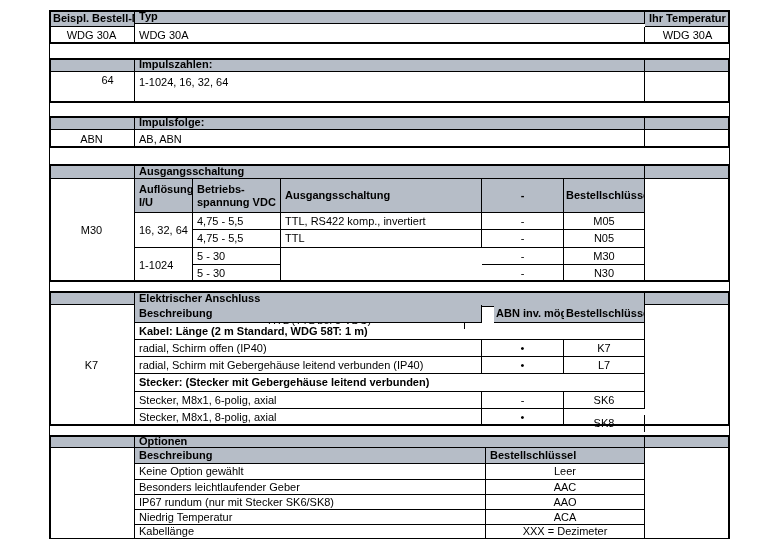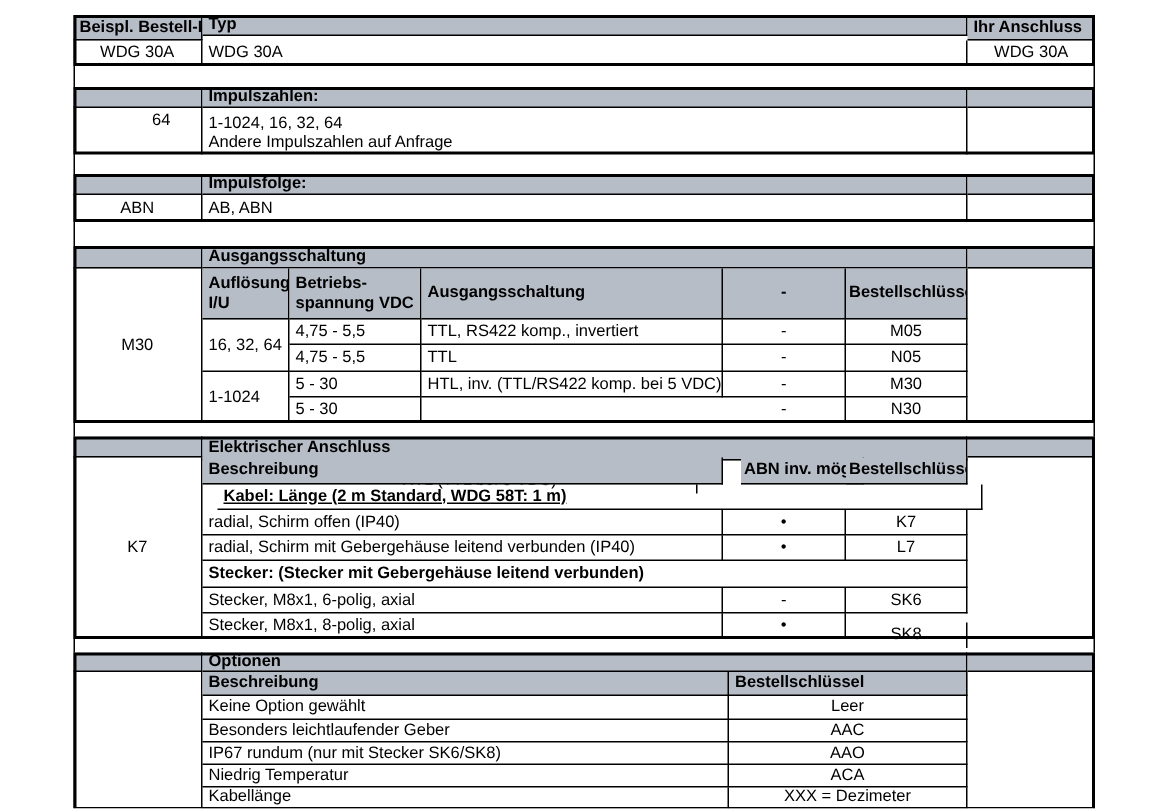--- a/index.html
+++ b/index.html
@@ -25,21 +25,21 @@
 
   <div class="rail" style="left:49px;top:10px;width:681px;height:529px;"></div>
 
   <div class="cell gray bold br bb" style="left:49px;top:10px;width:86px;height:17px;">
       <span>Beispl. Bestell-Nr.</span>
     </div>
   <div class="cell gray bold br bb" style="left:135px;top:10px;width:510px;height:14px;">
       <span>Typ</span>
     </div>
   <div class="cell gray bold bb" style="left:645px;top:10px;width:85px;height:17px;">
-      <span>Ihr Anschluss</span>
+      <span>Ihr Temperatur</span>
     </div>
   <div class="cell br hc" style="left:49px;top:27px;width:86px;height:17px;">
       <span>WDG 30A</span>
     </div>
   <div class="cell br" style="left:135px;top:27px;width:510px;height:17px;">
       <span>WDG 30A</span>
     </div>
   <div class="cell hc" style="left:645px;top:27px;width:85px;height:17px;">
       <span>WDG 30A</span>
     </div>
@@ -49,21 +49,20 @@
   <div class="cell gray bold br bb" style="left:135px;top:58px;width:510px;height:14px;">
       <span>Impulszahlen:</span>
     </div>
   <div class="cell gray bb" style="left:645px;top:58px;width:85px;height:14px;"></div>
   <div class="cell br top hc" style="left:49px;top:72px;width:86px;height:31px;padding-left:36px;">
       <span>64</span>
     </div>
   <div class="cell br top" style="left:135px;top:72px;width:510px;height:31px;">
     <div class="twolines">
       <span>1-1024, 16, 32, 64</span>
-      <span>Andere Impulszahlen auf Anfrage</span>
     </div>
   </div>
   <div class="cell" style="left:645px;top:72px;width:85px;height:31px;"></div>
   <div class="outline" style="left:49px;top:58px;width:681px;height:45px;"></div>
 
   <div class="cell gray br bb" style="left:49px;top:116px;width:86px;height:14px;"></div>
   <div class="cell gray bold br bb" style="left:135px;top:116px;width:510px;height:14px;">
       <span>Impulsfolge:</span>
     </div>
   <div class="cell gray bb" style="left:645px;top:116px;width:85px;height:14px;"></div>
@@ -137,23 +136,20 @@
   <div class="cell br bb hc" style="left:482px;top:230px;width:82px;height:18px;">
       <span>-</span>
     </div>
   <div class="cell br bb hc" style="left:564px;top:230px;width:81px;height:18px;">
       <span>N05</span>
     </div>
 
   <div class="cell br bb" style="left:193px;top:248px;width:88px;height:17px;">
       <span>5 - 30</span>
     </div>
-  <div class="cell br bb" style="left:281px;top:248px;width:201px;height:17px;">
-      <span>HTL, inv. (TTL/RS422 komp. bei 5 VDC)</span>
-    </div>
   <div class="cell br bb hc" style="left:482px;top:248px;width:82px;height:17px;">
       <span>-</span>
     </div>
   <div class="cell br bb hc" style="left:564px;top:248px;width:81px;height:17px;">
       <span>M30</span>
     </div>
 
   <div class="cell br" style="left:193px;top:265px;width:88px;height:17px;">
       <span>5 - 30</span>
     </div>
@@ -183,21 +179,21 @@
   <div class="cell gray bold br bb" style="left:135px;top:305px;width:347px;height:18px;">
       <span>Beschreibung</span>
     </div>
   <div class="cell gray bold br bb" style="left:494px;top:305px;width:82px;height:18px;padding:0 2px;">
       <span>ABN inv. mögl.</span>
     </div>
   <div class="cell gray bold br bb" style="left:564px;top:305px;width:81px;height:18px;padding:0 2px;">
       <span>Bestellschlüssel</span>
     </div>
 
-  <div class="cell bold br bb" style="left:145px;top:323px;width:510px;height:17px;text-decoration:underline;">
+  <div class="cell bold br bb" style="left:135px;top:323px;width:510px;height:17px;">
       <span>Kabel: Länge (2 m Standard, WDG 58T: 1 m)</span>
     </div>
 
   <div class="cell br bb" style="left:135px;top:340px;width:347px;height:17px;">
       <span>radial, Schirm offen (IP40)</span>
     </div>
   <div class="cell br bb hc" style="left:482px;top:340px;width:82px;height:17px;">
       <span>•</span>
     </div>
   <div class="cell br bb hc" style="left:564px;top:340px;width:81px;height:17px;">

